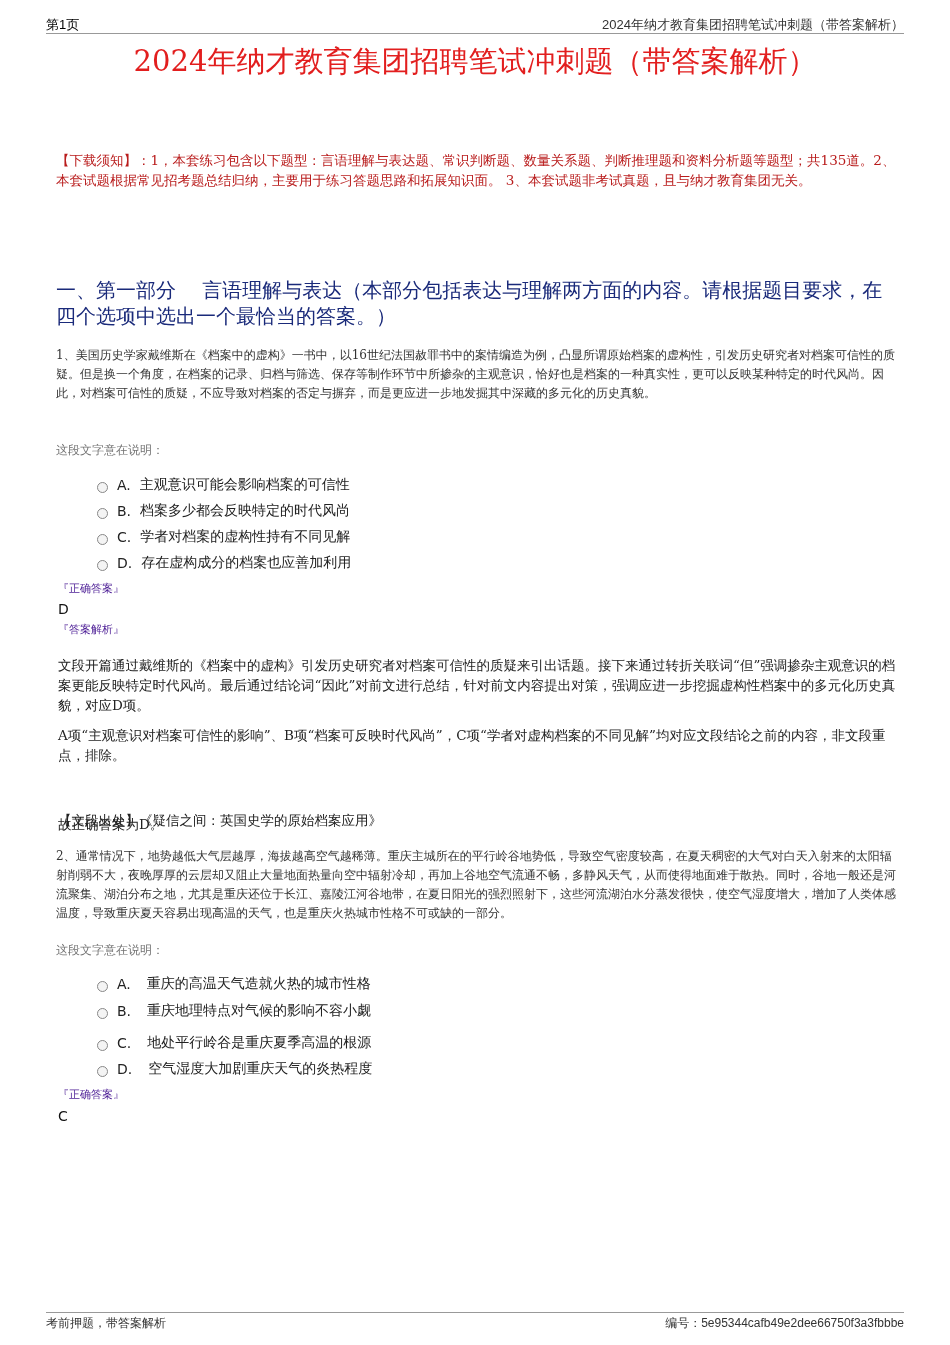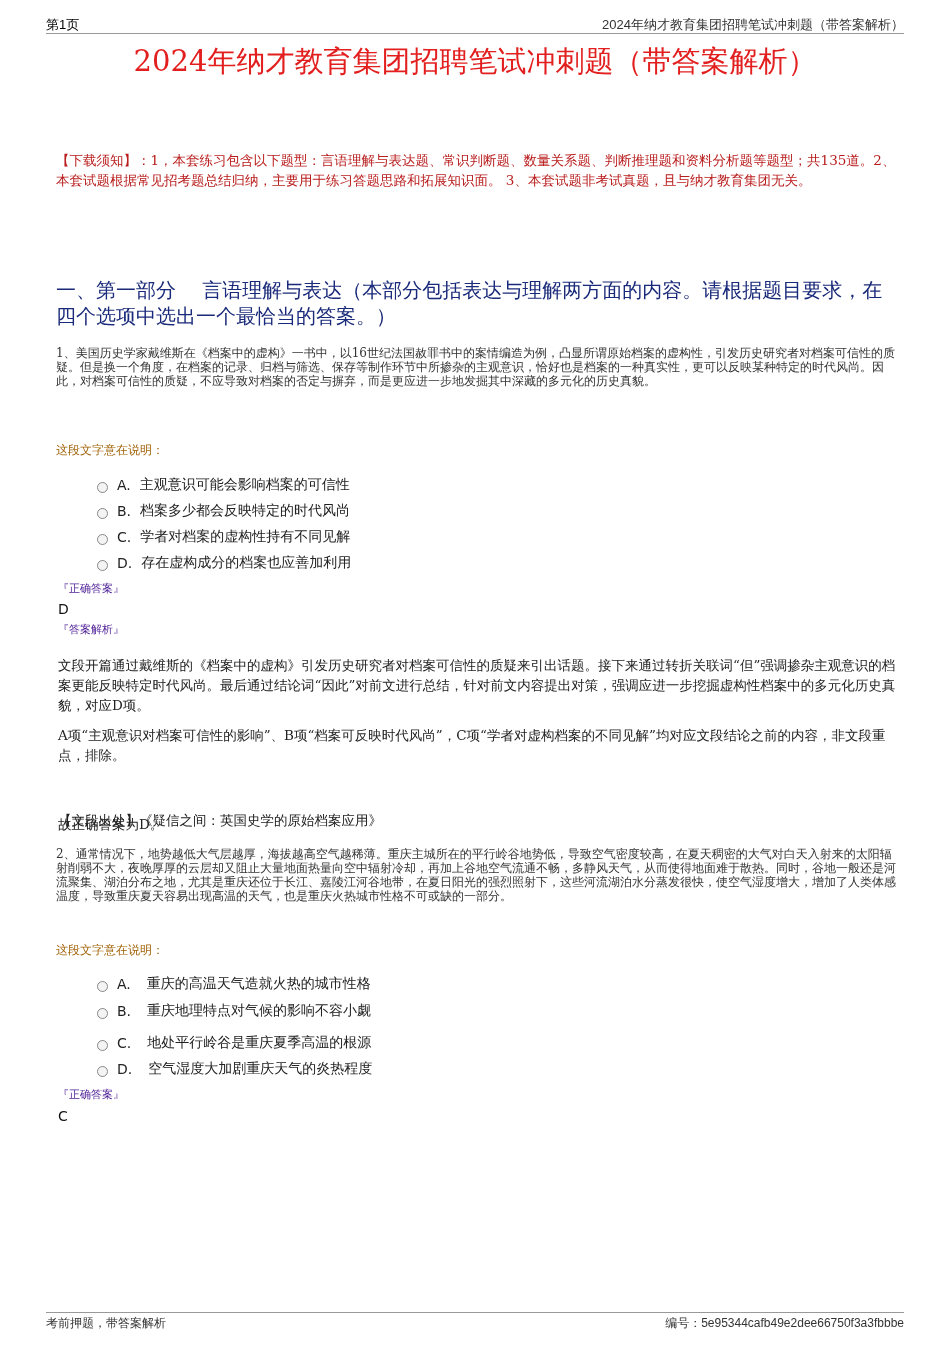--- a/index.html
+++ b/index.html
@@ -3,22 +3,22 @@
 <meta charset="utf-8">
 <style>
   html, body { margin: 0; padding: 0; background: #ffffff; }
   body { width: 950px; height: 1345px; position: relative; overflow: hidden; font-family: "DejaVu Serif", "Liberation Serif", serif; color: #222; }
   .hdr-left { position: absolute; left: 46px; top: 16px; font-size: 13px; color: #000000; font-family: "Liberation Sans", sans-serif; }
   .hdr-right { position: absolute; right: 46px; top: 16px; font-size: 13px; color: #333; font-family: "Liberation Sans", sans-serif; }
   .hdr-line { position: absolute; left: 46px; right: 46px; top: 33px; height: 1px; background: #999; }
   .title { position: absolute; left: 0; right: 0; top: 42px; text-align: center; font-size: 29px; color: #e21e1e; font-family: "DejaVu Serif", "Liberation Serif", serif; letter-spacing: 0px; }
   .notice { position: absolute; left: 56px; width: 842px; top: 150px; font-size: 13.5px; line-height: 20px; color: #b91c1c; }
   .section { position: absolute; left: 56px; width: 842px; top: 277px; font-size: 20px; line-height: 26px; color: #1a2a7a; }
-  .para { position: absolute; left: 56px; width: 842px; font-size: 12px; line-height: 14px; color: #333; }
-  .prompt { position: absolute; left: 56px; font-size: 12px; color: #a16207; }
+  .para { position: absolute; left: 56px; width: 842px; font-size: 12px; line-height: 19px; color: #333; }
+  .prompt { position: absolute; left: 56px; font-size: 12px; color: #737373; }
   .opt { position: absolute; left: 97px; font-size: 14px; color: #222; font-family: "DejaVu Sans", sans-serif; display: flex; align-items: center; }
   .radio { width: 9px; height: 9px; border: 1px solid #888; border-radius: 50%; margin-right: 9px; margin-top: 4px; background: #f4f4f4; }
   .opt .letter { margin-right: 9px; }
   .opt2 .letter { margin-right: 16px; }
   .label { position: absolute; left: 58px; font-size: 11px; color: #4c1d95; }
   .ans { position: absolute; left: 58px; font-size: 14px; color: #111; font-family: "DejaVu Sans", sans-serif; }
   .exp { position: absolute; left: 58px; width: 840px; font-size: 13.5px; line-height: 20px; color: #222; }
   .ftr-line { position: absolute; left: 46px; right: 46px; top: 1312px; height: 1px; background: #999; }
   .ftr-left { position: absolute; left: 46px; top: 1315px; font-size: 12px; color: #333; }
   .ftr-right { position: absolute; right: 46px; top: 1315px; font-size: 12px; color: #333; font-family: "Liberation Sans", sans-serif; }

